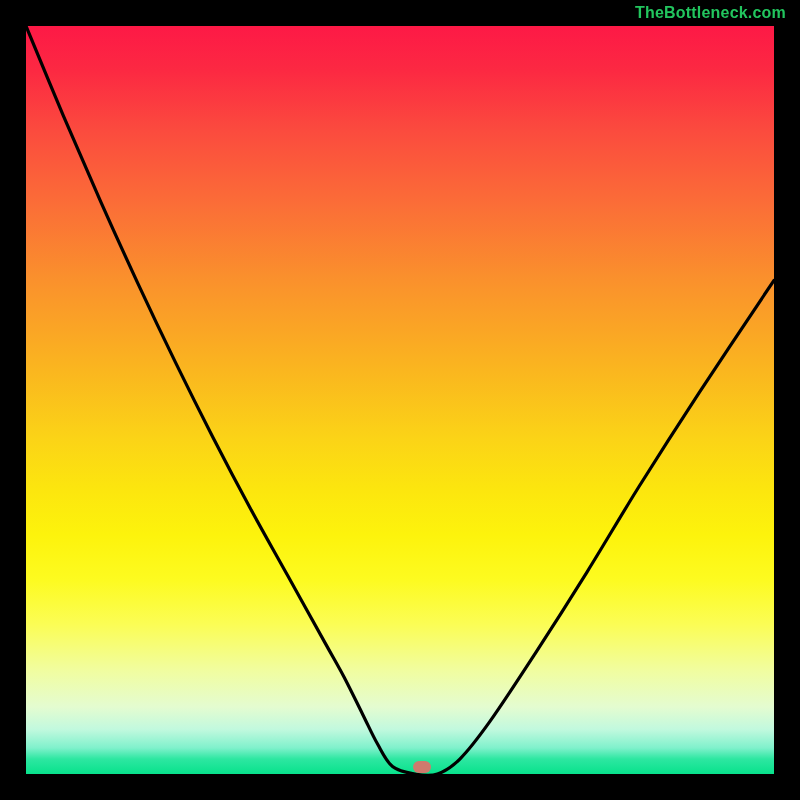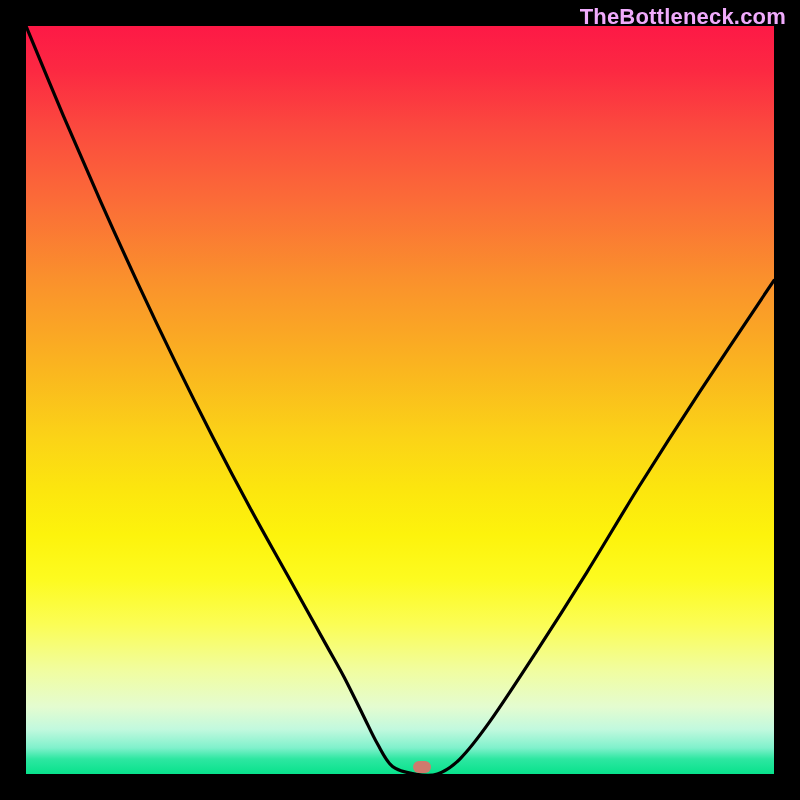--- a/index.html
+++ b/index.html
@@ -14,22 +14,22 @@
   .frame {
     position: relative;
     width: 800px;
     height: 800px;
     background: #000;
   }
   .watermark {
     position: absolute;
     top: 4px;
     right: 14px;
-    color: #f0abfc;
-    font-size: 22px;
+    color: #22c55e;
+    font-size: 16px;
     font-weight: 600;
     letter-spacing: 0.2px;
     z-index: 5;
   }
   .plot {
     position: absolute;
     left: 26px;
     top: 26px;
     width: 748px;
     height: 748px;

